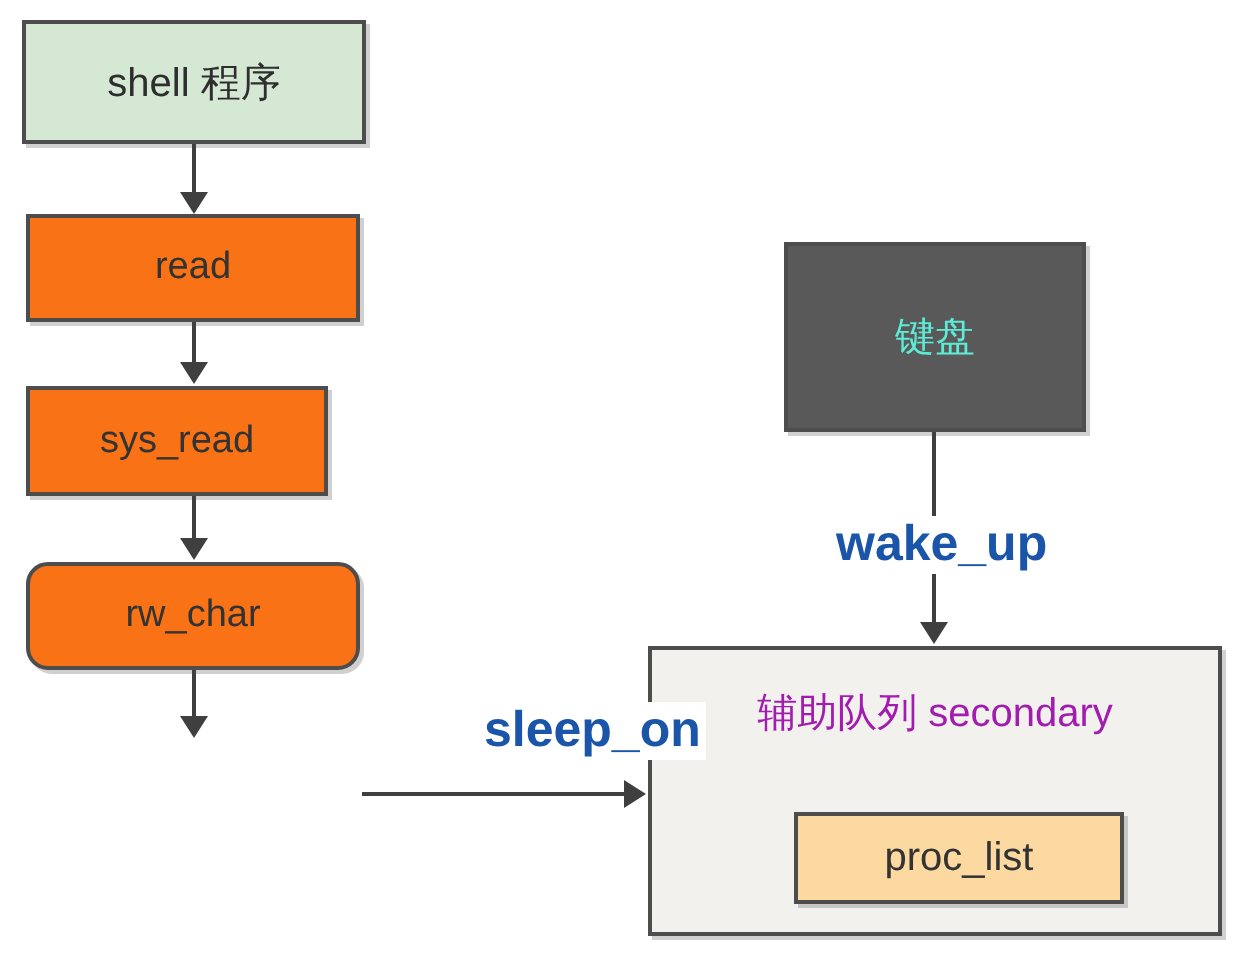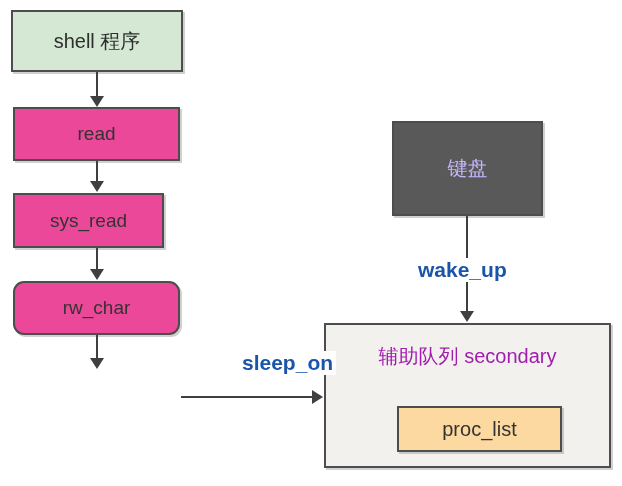--- a/index.html
+++ b/index.html
@@ -14,22 +14,22 @@
   .node{
     position:absolute;
     display:flex;align-items:center;justify-content:center;
     border:2px solid #4d4d4d;
     box-sizing:border-box;
     box-shadow:2px 2px 0 rgba(120,120,120,0.35);
     color:#333333;
     font-size:19px;
   }
   .node-green{background:#d5e8d4;font-size:20px;color:#2e2e2e;}
-  .node-gray{background:#ec4899;}
-  .node-dark{background:#595959;color:#c4b5fd;font-size:20px;}
+  .node-gray{background:#f97316;}
+  .node-dark{background:#595959;color:#5eead4;font-size:20px;}
   .node-container{background:#f2f1ee;align-items:flex-start;}
   .container-title{
     margin-top:18px;
     font-size:20px;color:#a21caf;
   }
   .node-tan{background:#fbd9a0;font-size:20px;}
   .vline{position:absolute;width:2px;background:#3f3f3f;}
   .hline{position:absolute;height:2px;background:#3f3f3f;}
   .arrowhead-down{
     position:absolute;width:0;height:0;
@@ -40,21 +40,21 @@
   .arrowhead-right{
     position:absolute;width:0;height:0;
     border-top:7px solid transparent;
     border-bottom:7px solid transparent;
     border-left:11px solid #3f3f3f;
   }
   .edge-label{
     position:absolute;
     color:#1b55a9;
     font-weight:bold;
-    font-size:21px;
+    font-size:25px;
     background:#ffffff;
     padding:0 3px;
     white-space:nowrap;
   }
 </style>
 </head>
 <body>
 
 <div class="canvas">
 

